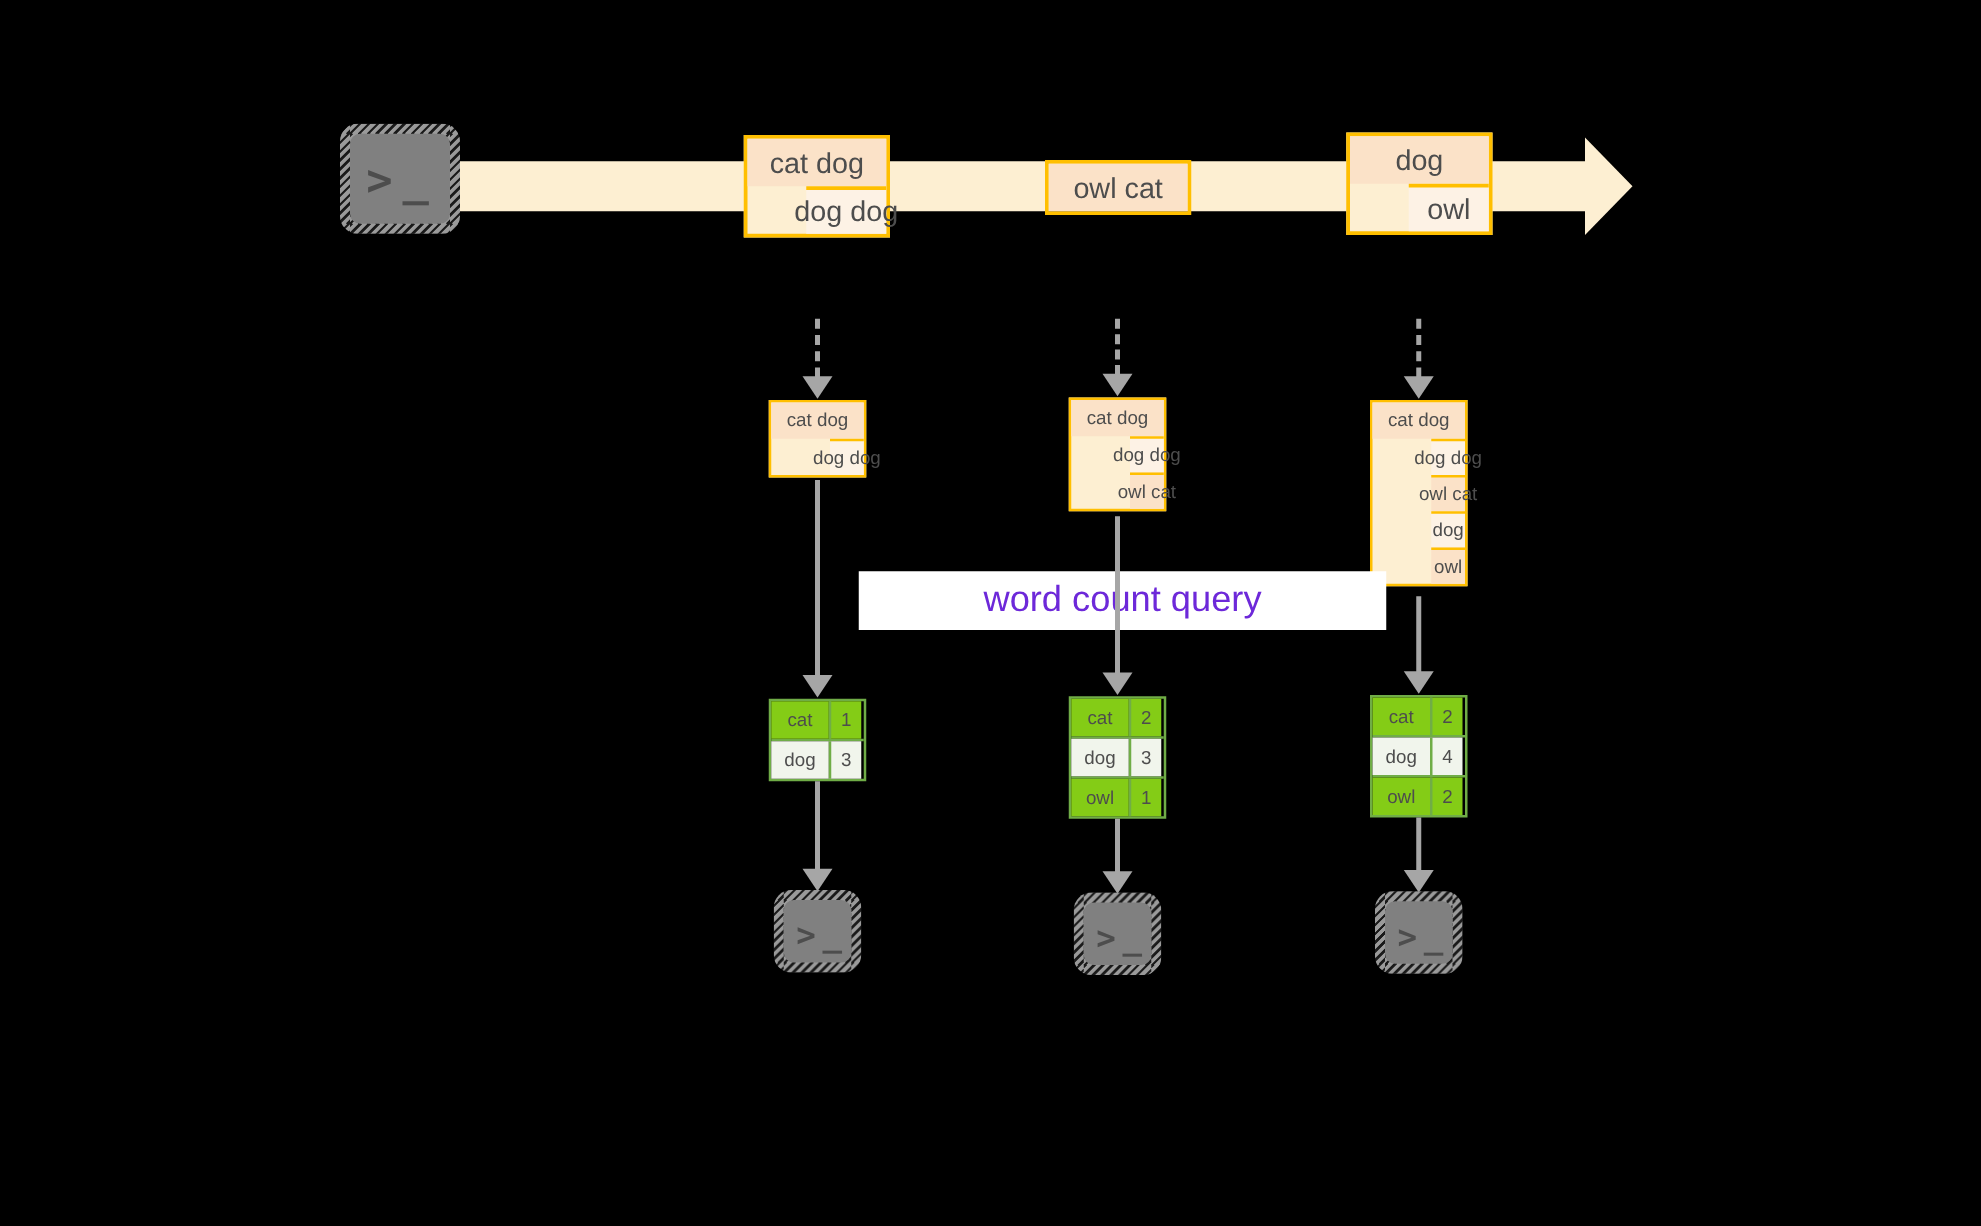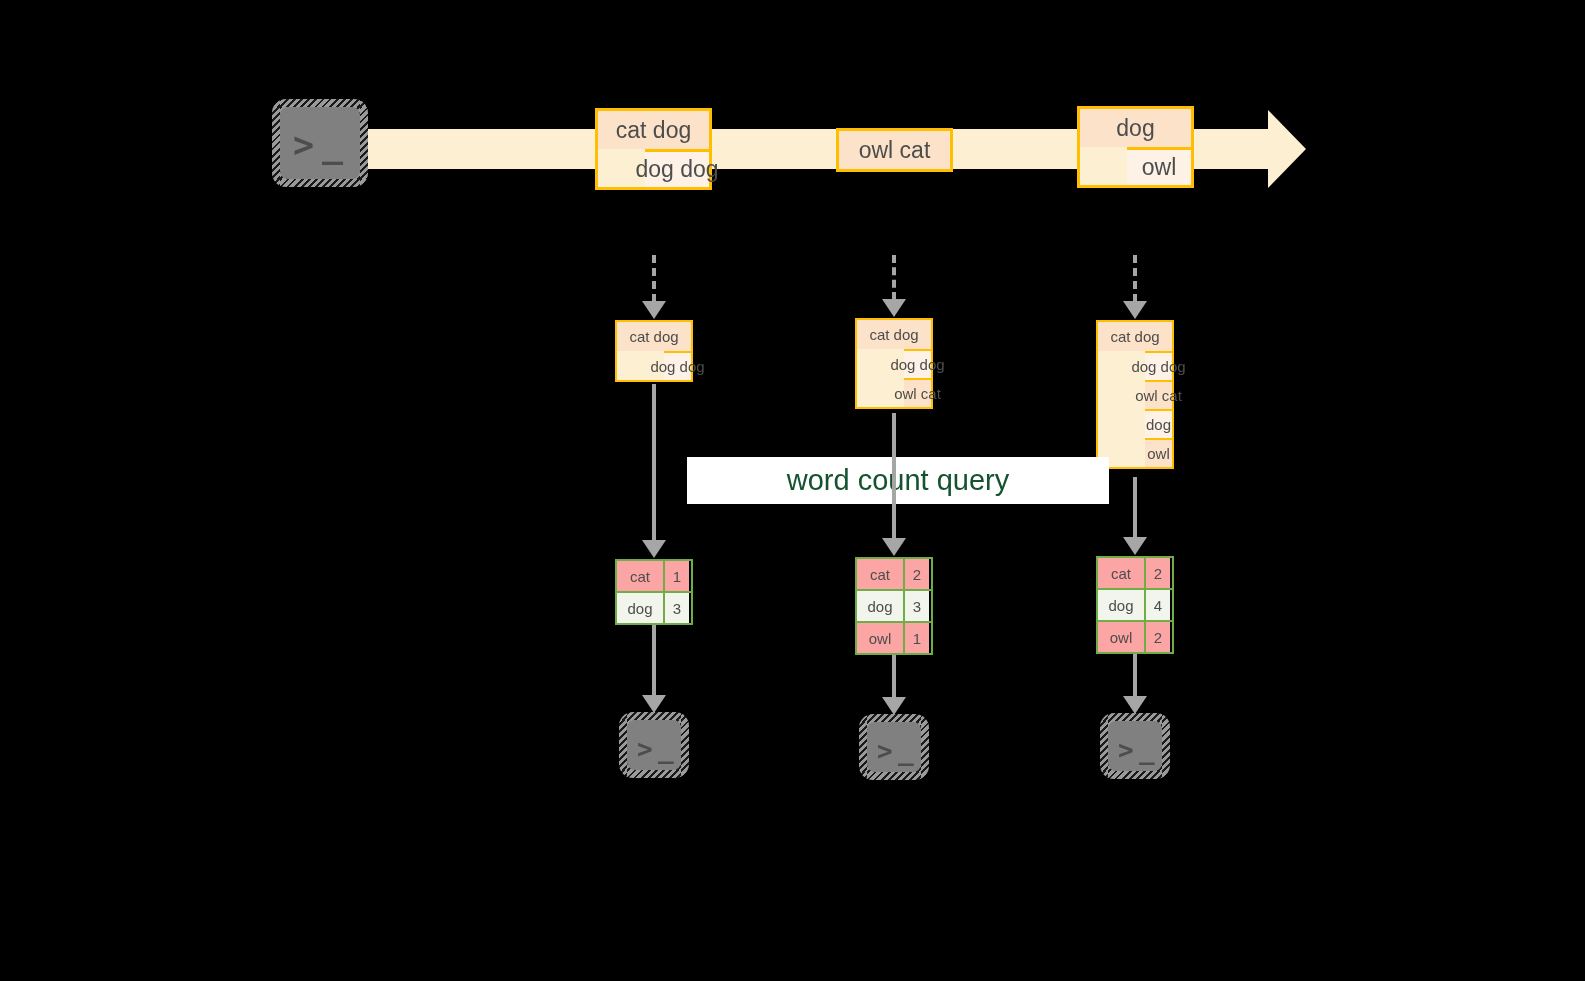--- a/index.html
+++ b/index.html
@@ -118,21 +118,21 @@
     box-sizing: border-box;
     display: flex;
     align-items: center;
     justify-content: center;
     font-size: 15px;
     color: #4d4d4d;
     white-space: nowrap;
   }
   .res-cell.key { width: 46px; }
   .res-cell.val { width: 26px; border-left: 2px solid #70ad47; }
-  .res-row.shade-a .res-cell { background: #fca5a5; }
+  .res-row.shade-a .res-cell { background: #84cc16; }
   .res-row.shade-b .res-cell { background: #f1f5ec; }
 
   
   .conn {
     position: absolute;
     background: #a6a6a6;
     width: 4px;
   }
   .conn.dashed {
     background: none;
@@ -151,21 +151,21 @@
   
   .query-band {
     position: absolute;
     background: #ffffff;
     display: flex;
     align-items: center;
     justify-content: center;
   }
   .query-band span {
     font-size: 29px;
-    color: #14532d;
+    color: #6d28d9;
     white-space: nowrap;
   }
 </style>
 </head>
 <body>
 
 <div id="stage">
     <div class="term-icon" style="left: 272px; top: 99px; width: 96px; height: 88px;">
       <div class="inner">
         <div class="term-glyph term-chev" style="left: 13px; top: 21px; font-size: 35px;">&gt;</div>

